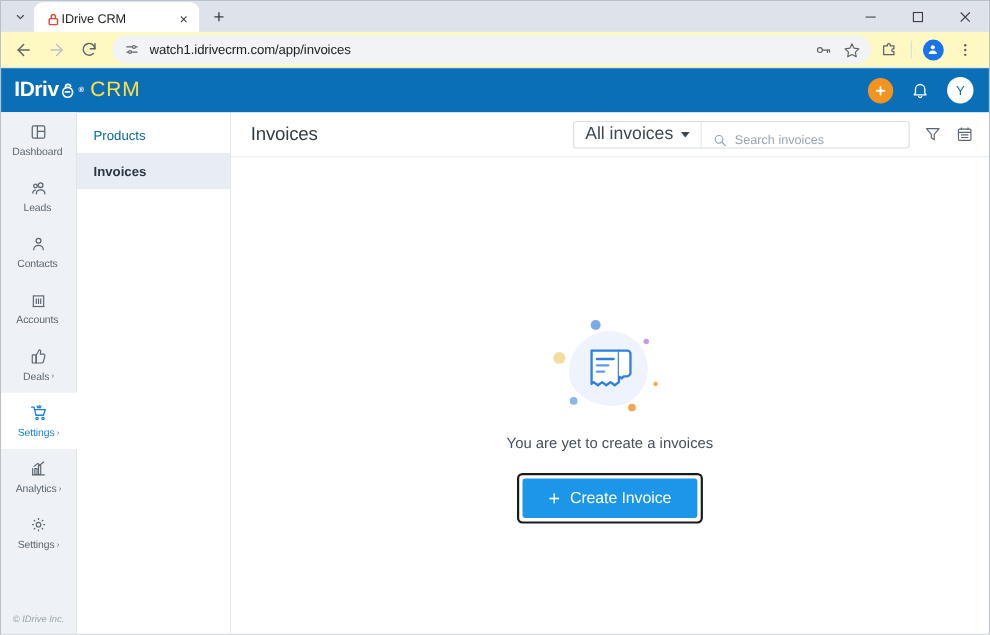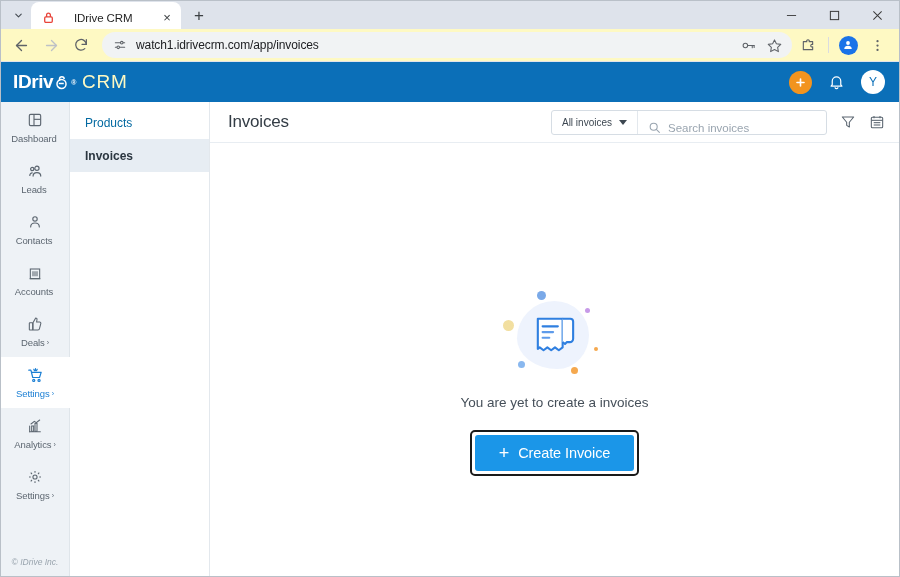--- a/index.html
+++ b/index.html
@@ -34,21 +34,21 @@
     margin-bottom: 1px;
   }
   .tab {
     height: 27px;
     min-width: 150px;
     max-width: 190px;
     background: #ffffff;
     border-radius: 8px 8px 0 0;
     display: flex; align-items: center;
     padding: 4px 6px 0 10px;
-    gap: 18px;
+    gap: 0;
     position: relative;
   }
   .tab-favicon {
     width: 15px; height: 15px;
     flex: 0 0 15px;
     display: flex; align-items: center; justify-content: center;
   }
   .tab-title {
     font-size: 11.5px;
     color: #1f1f1f;
@@ -145,21 +145,21 @@
     position: relative;
   }
   .logo {
     display: flex; align-items: center;
     font-size: 19px; font-weight: bold;
     color: #ffffff;
     letter-spacing: -0.4px;
   }
   .logo-crm {
     font-weight: normal; font-size: 19px; letter-spacing: 0.8px;
-    margin-left: 6px; color: #fef9c3;
+    margin-left: 6px; color: #fde047;
   }
   .logo-reg { font-size: 7px; vertical-align: super; margin-left: 1px; }
   .header-right {
     margin-left: auto;
     display: flex; align-items: center; gap: 16px;
   }
   .plus-btn {
     width: 23px; height: 23px; border-radius: 50%;
     background: #f2941f;
     display: flex; align-items: center; justify-content: center;
@@ -262,21 +262,21 @@
     height: 25px;
     border: 1px solid #d6dde4;
     border-radius: 3px;
     overflow: hidden;
     background: #fff;
   }
   .filter-select {
     display: flex; align-items: center; gap: 7px;
     padding: 0 10px;
     height: 100%;
-    font-size: 10px; color: #3d4751;
+    font-size: 16px; color: #3d4751;
     border-right: 1px solid #e3e8ed;
     white-space: nowrap;
   }
   .caret-down {
     width: 0; height: 0;
     border-left: 4px solid transparent;
     border-right: 4px solid transparent;
     border-top: 5px solid #3d4751;
   }
   .search-field {

